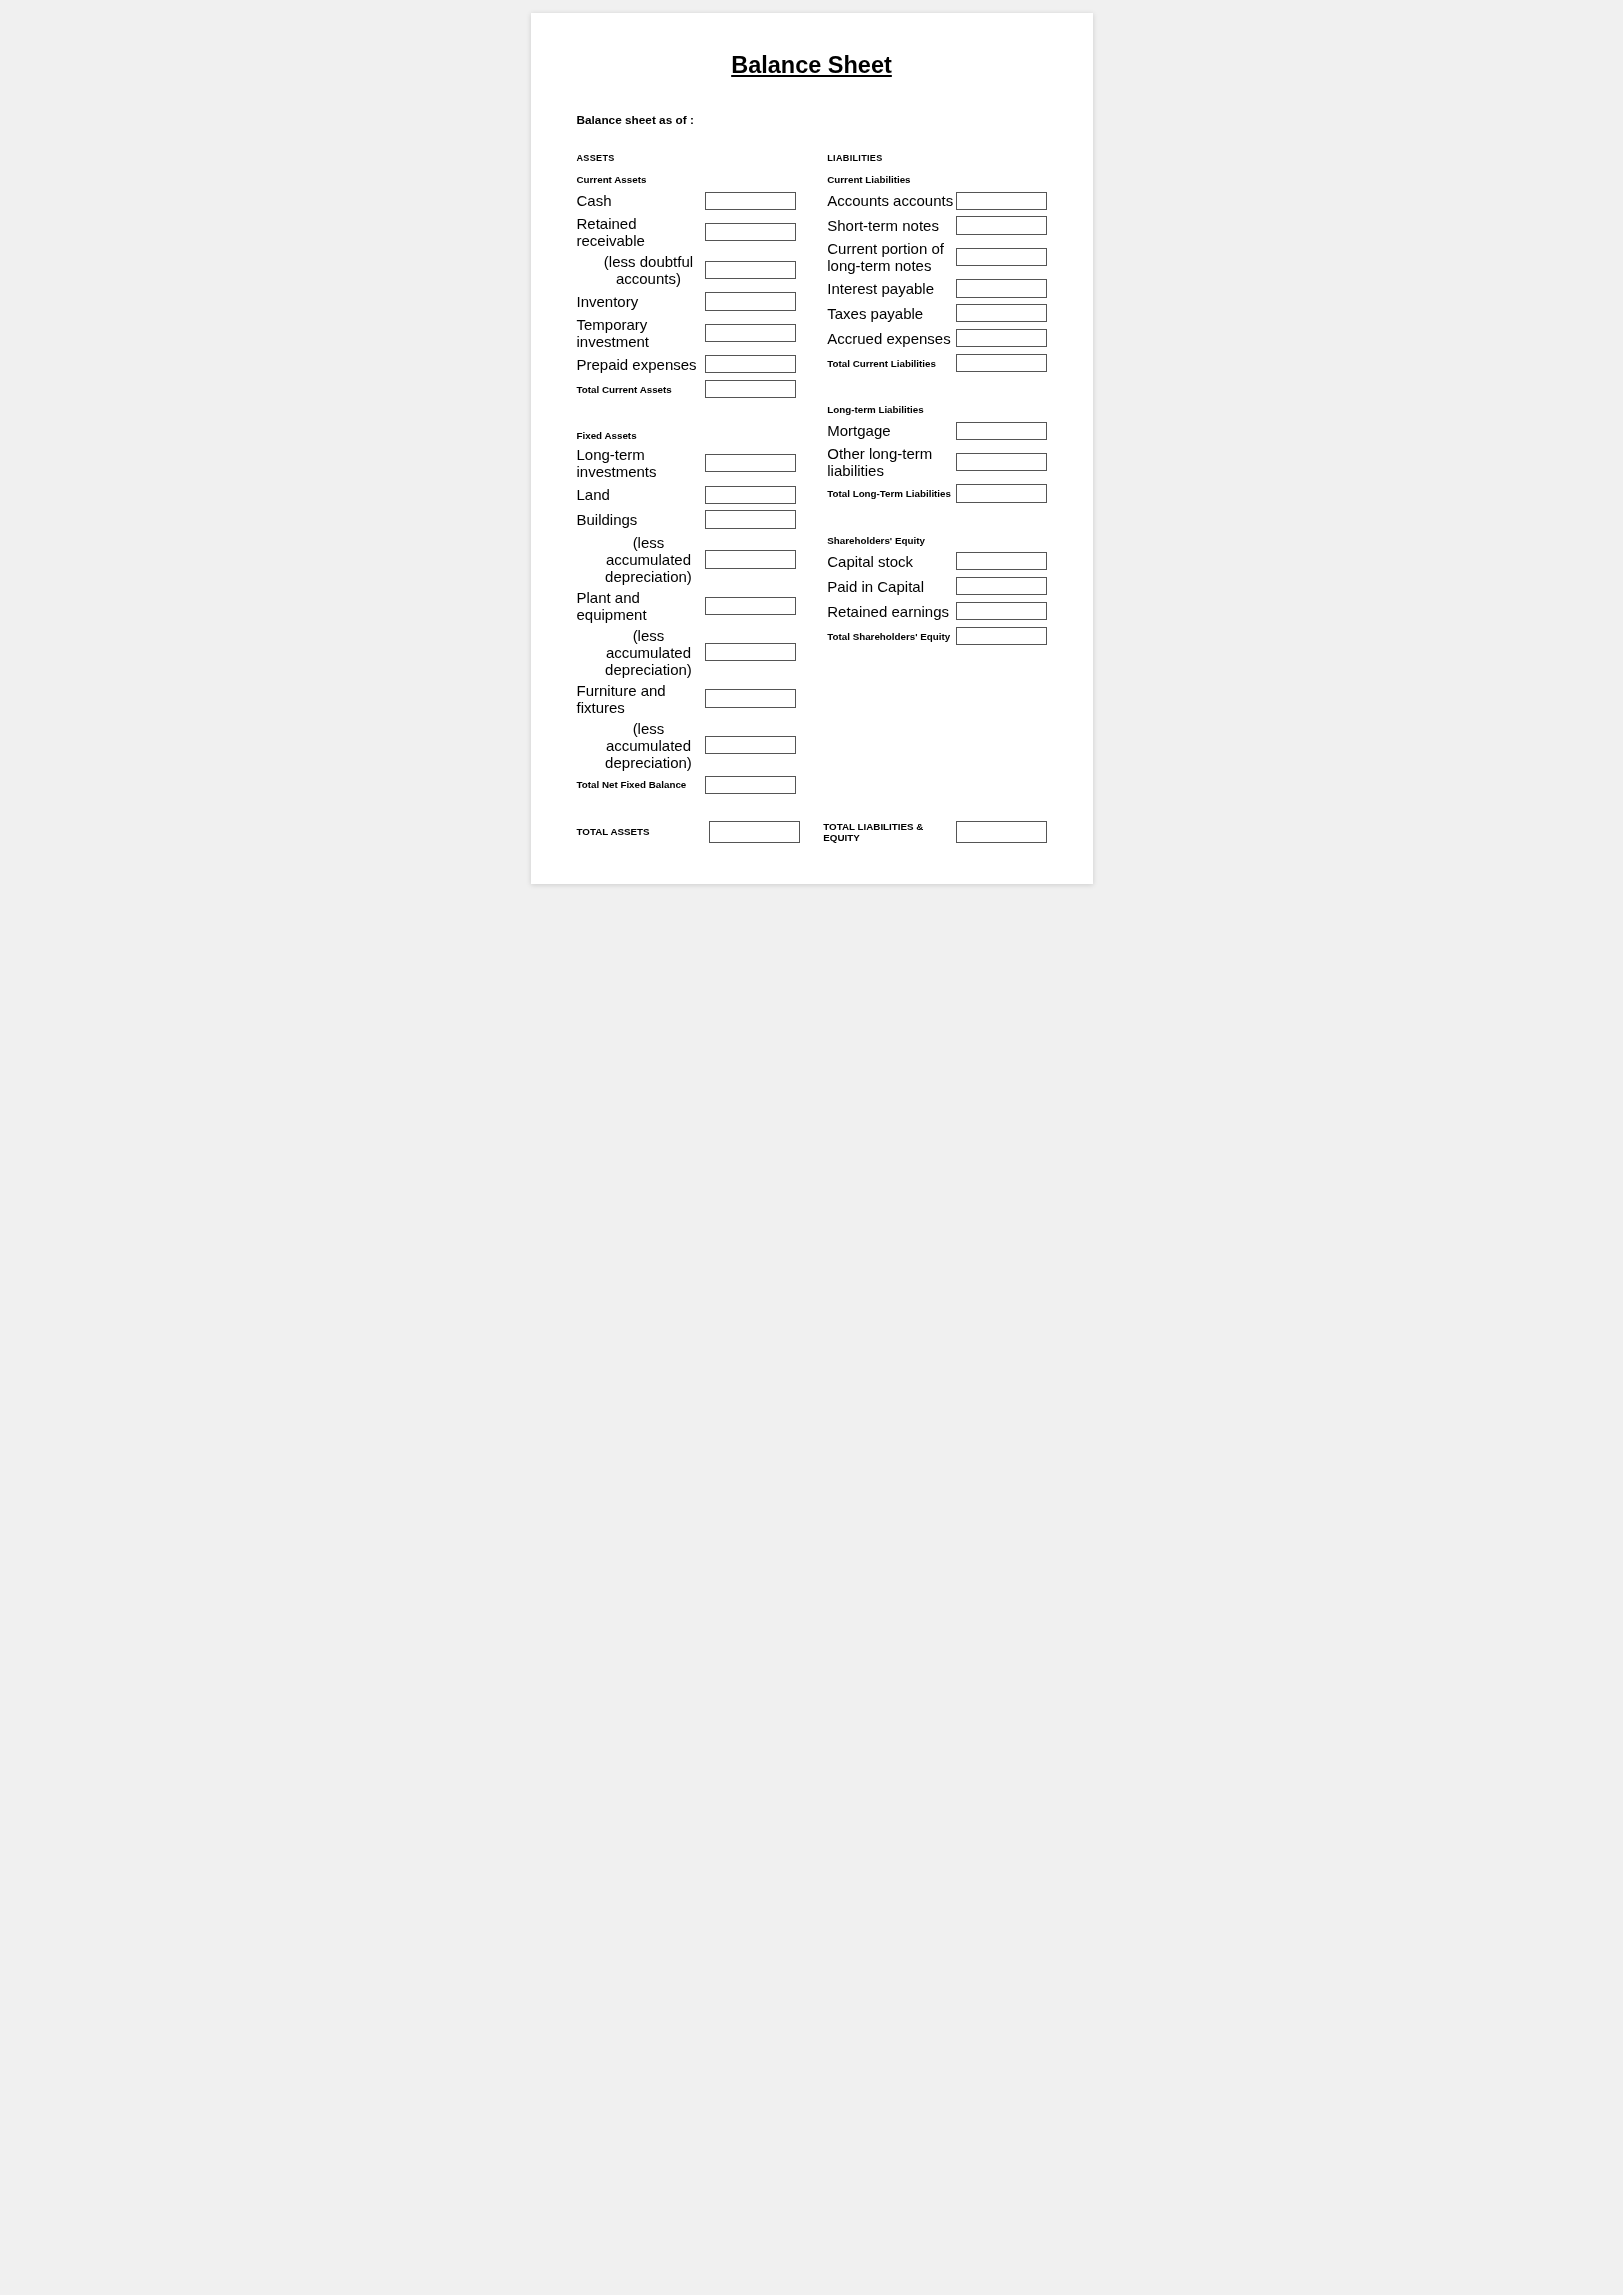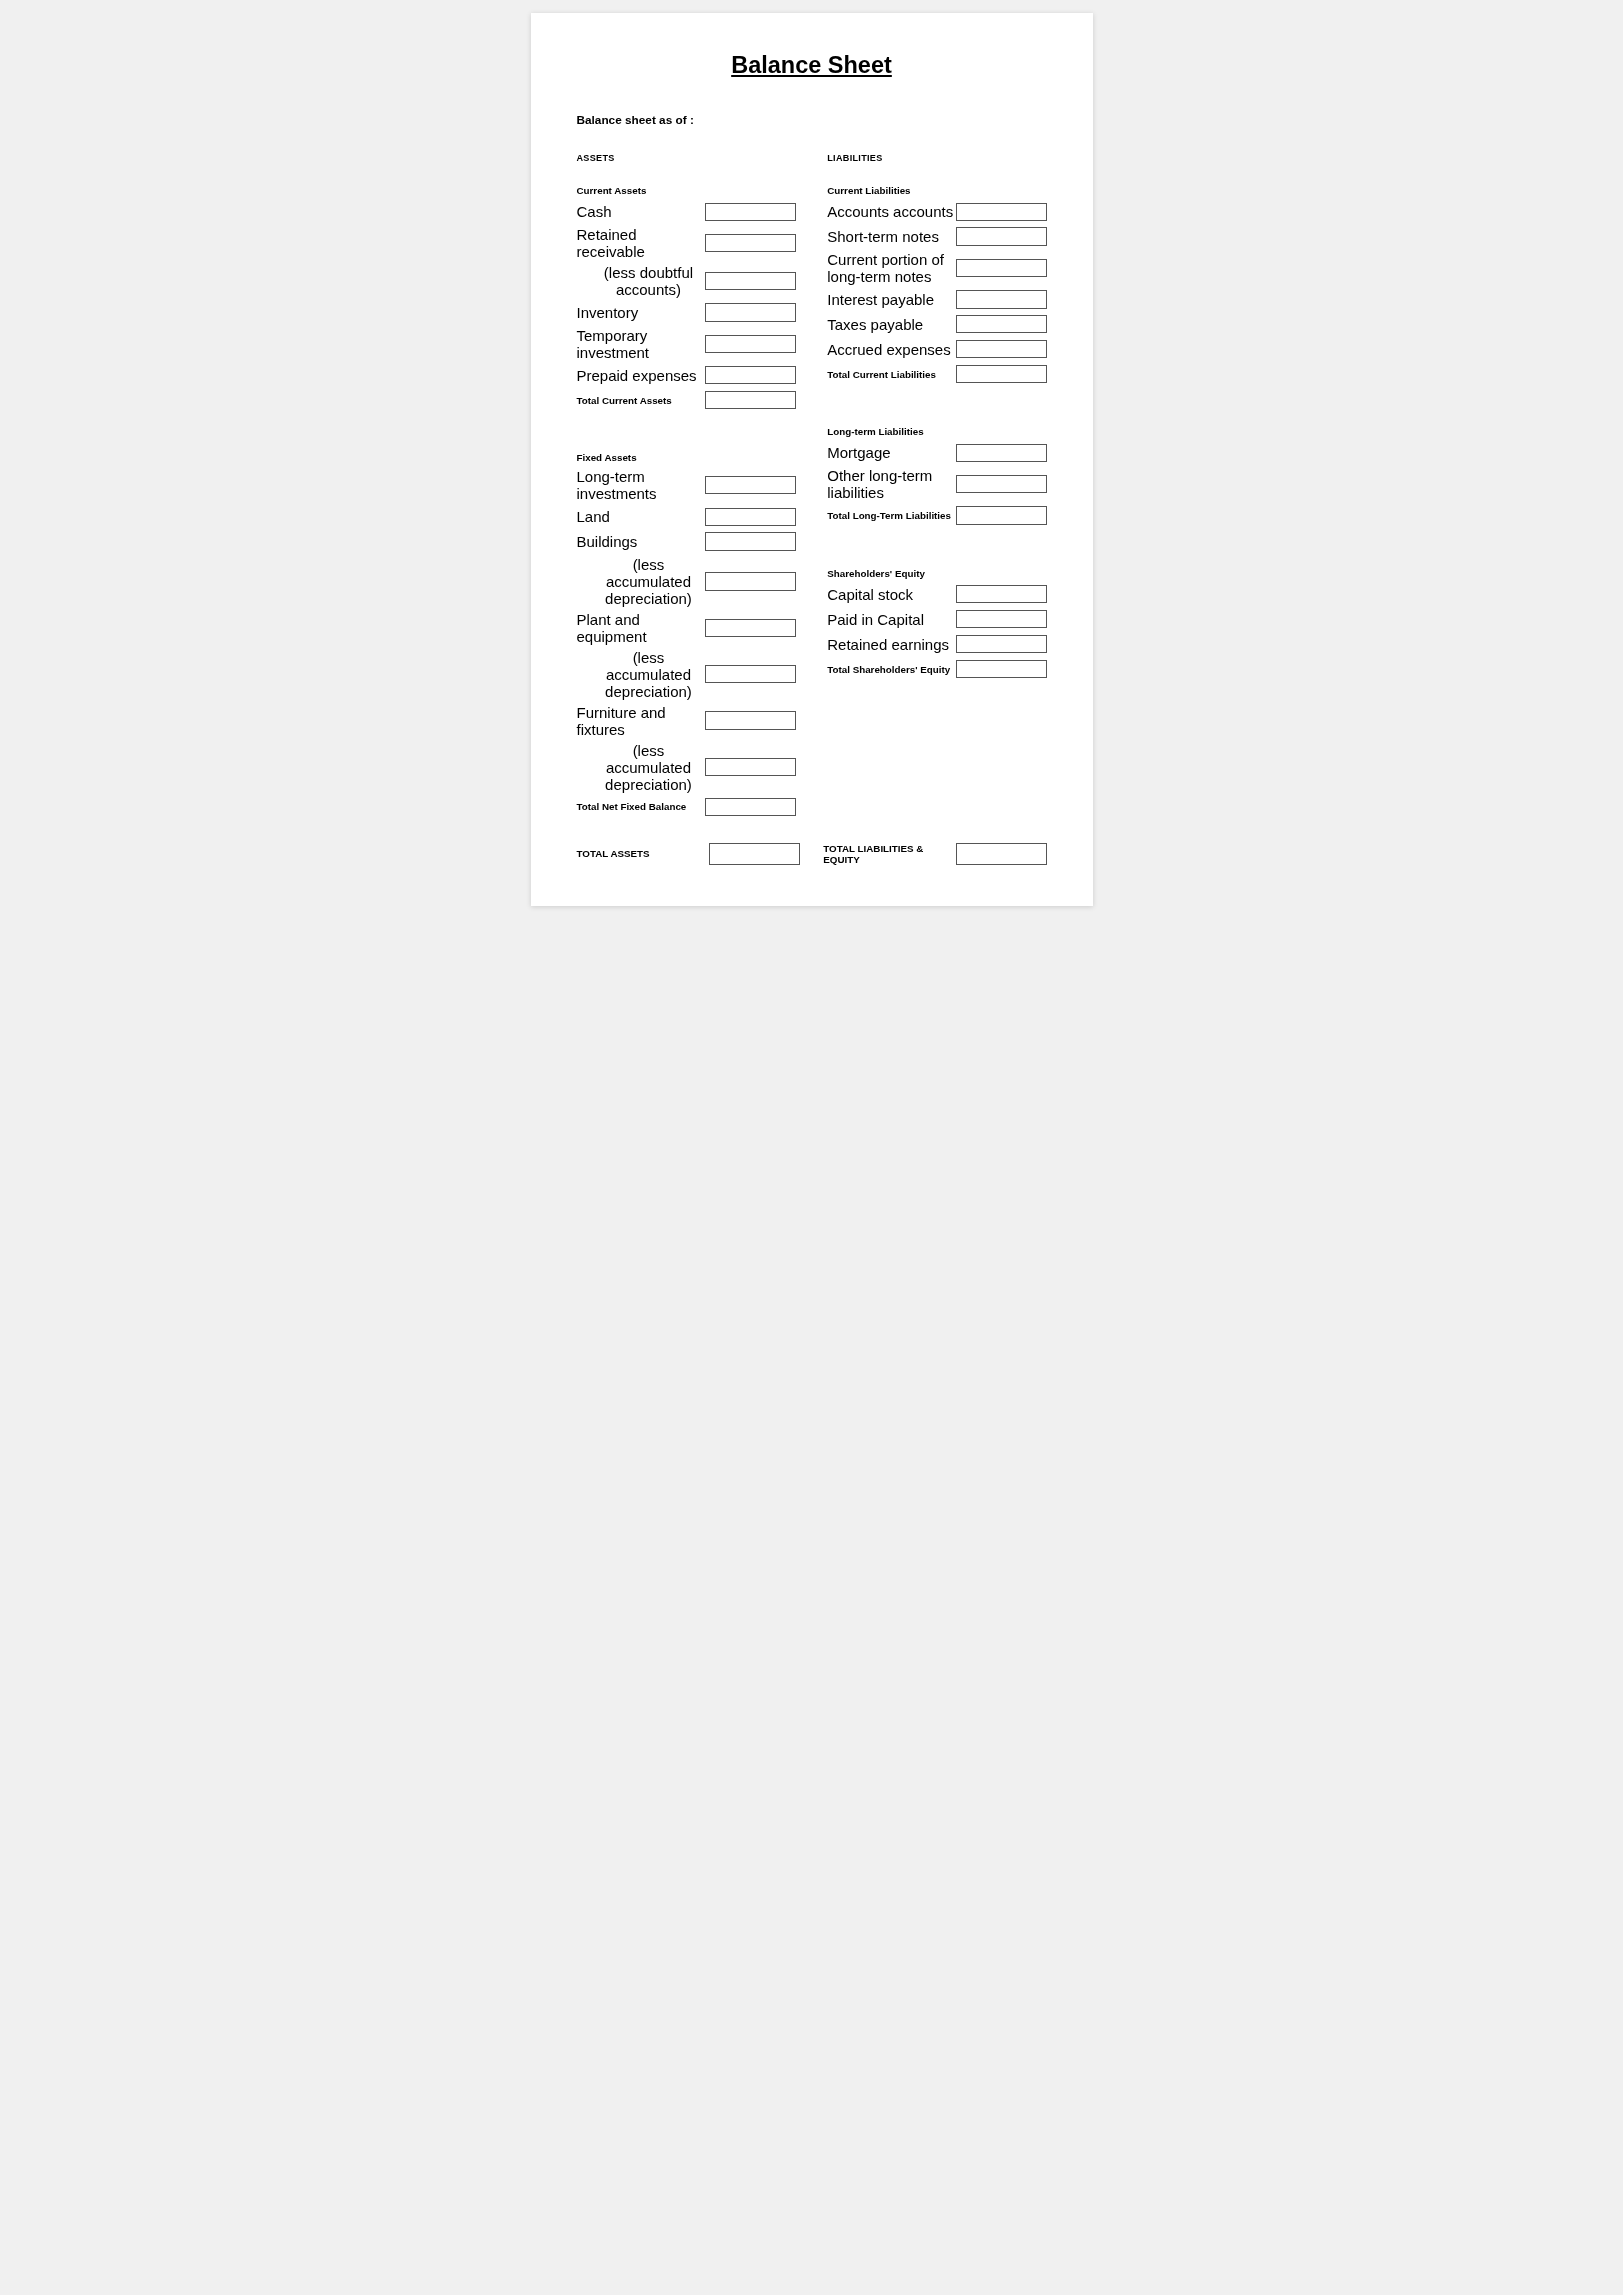--- a/index.html
+++ b/index.html
@@ -52,21 +52,21 @@
       font-size: 9.1px;
       font-weight: bold;
       text-transform: uppercase;
       margin-bottom: 9.1px;
       letter-spacing: 0.3px;
     }
     .subsection-header {
       font-size: 9.8px;
       font-weight: bold;
       margin-bottom: 5.2px;
-      margin-top: 22px;
+      margin-top: 11px;
     }
     .row {
       display: flex;
       align-items: center;
       margin-bottom: 3.9px;
       min-height: 21px;
     }
     .row-label {
       flex: 1;
       font-size: 15px;

